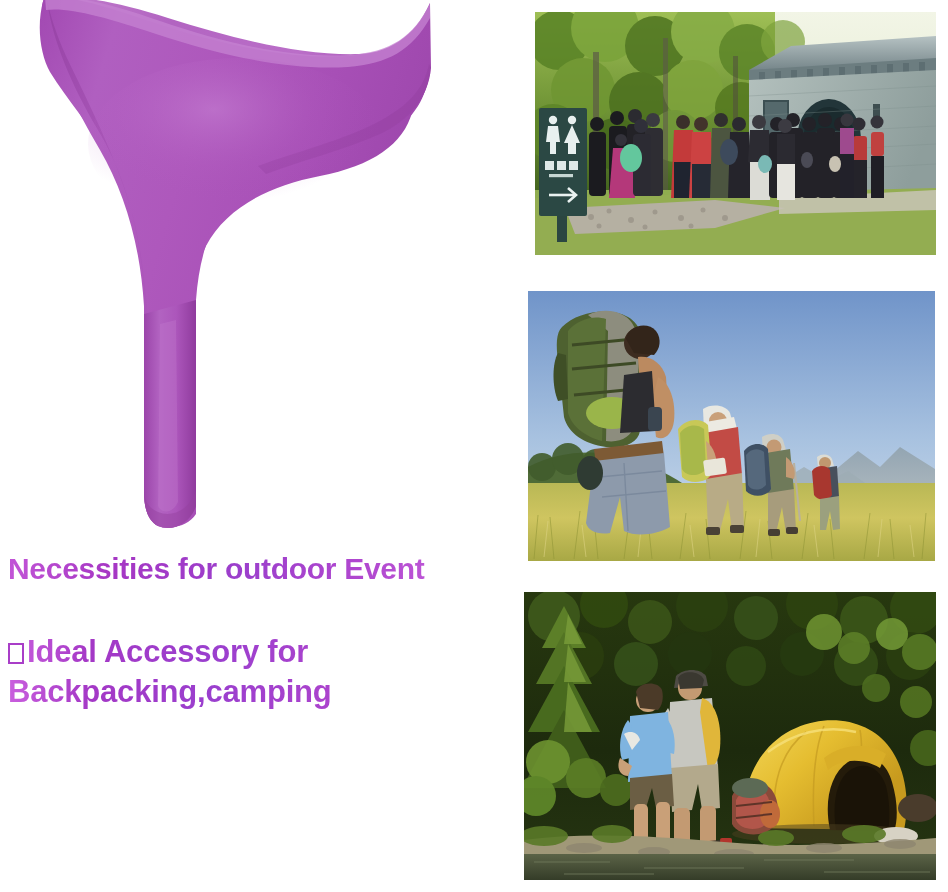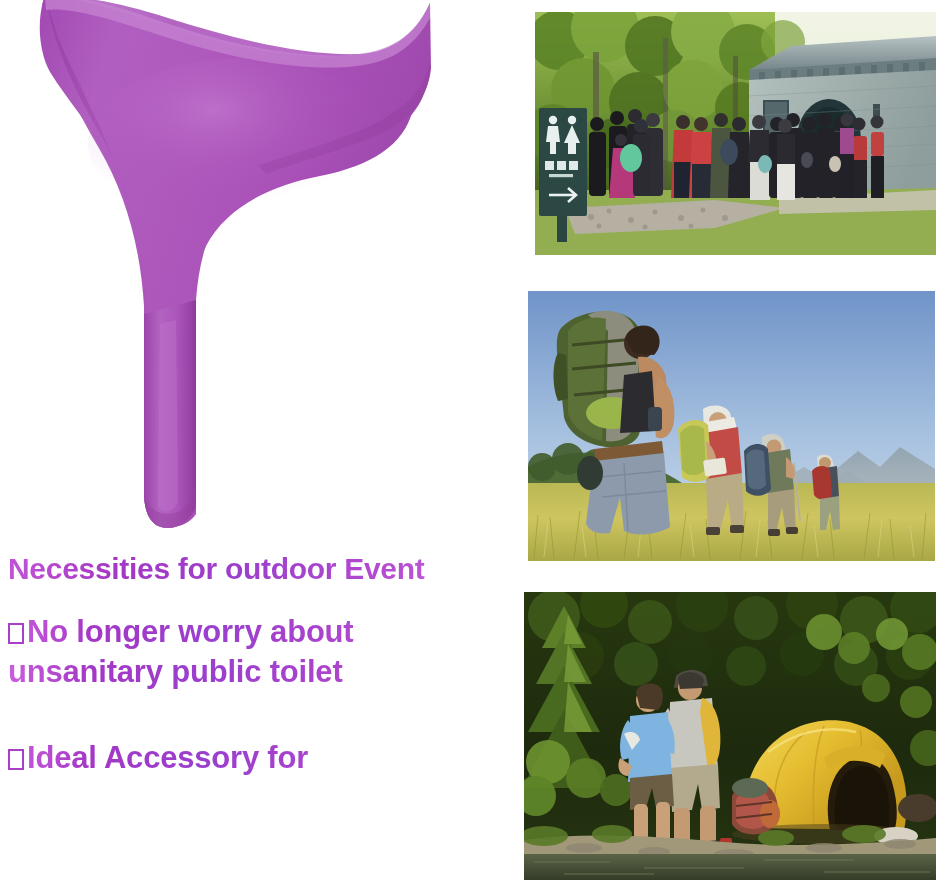--- a/index.html
+++ b/index.html
@@ -175,27 +175,24 @@
       <path d="M 160 330 L 176 326 L 178 508 C 172 520 162 520 158 512 Z" fill="#c27cce" opacity="0.35"></path>
 
       <path d="M 144 498 C 144 514 148 527 158 532 C 172 538 190 530 196 512 L 196 496 C 190 516 172 524 158 518 C 149 514 145 508 144 498 Z" fill="#96429f" opacity="0.5"></path>
     </svg>
   </div>
 
   <div class="copy-block">
 
     <div class="headline">Necessities for outdoor Event</div>
 
-    <div class="bullet-para">
-      <span class="ln"><span class="tofu"></span><span>No longer worry about</span></span>
-      <span class="ln">unsanitary public toilet</span>
-    </div>
 
     <div class="bullet-para second">
       <span class="ln"><span class="tofu"></span><span>Ideal Accessory for</span></span>
+      <span class="ln">Backpacking,camping</span>
     </div>
   </div>
 
   <div class="photo" id="photo-restroom">
     <span class="sr">Long queue of people waiting outside a public restroom building</span>
     <svg viewBox="0 0 401 243" preserveAspectRatio="none" xmlns="http://www.w3.org/2000/svg" aria-hidden="true">
       <defs>
         <linearGradient id="p1sky" x1="0" y1="0" x2="0" y2="1">
           <stop offset="0%" stop-color="#f2f5e6"></stop>
             <stop offset="100%" stop-color="#d9e3c2"></stop>

